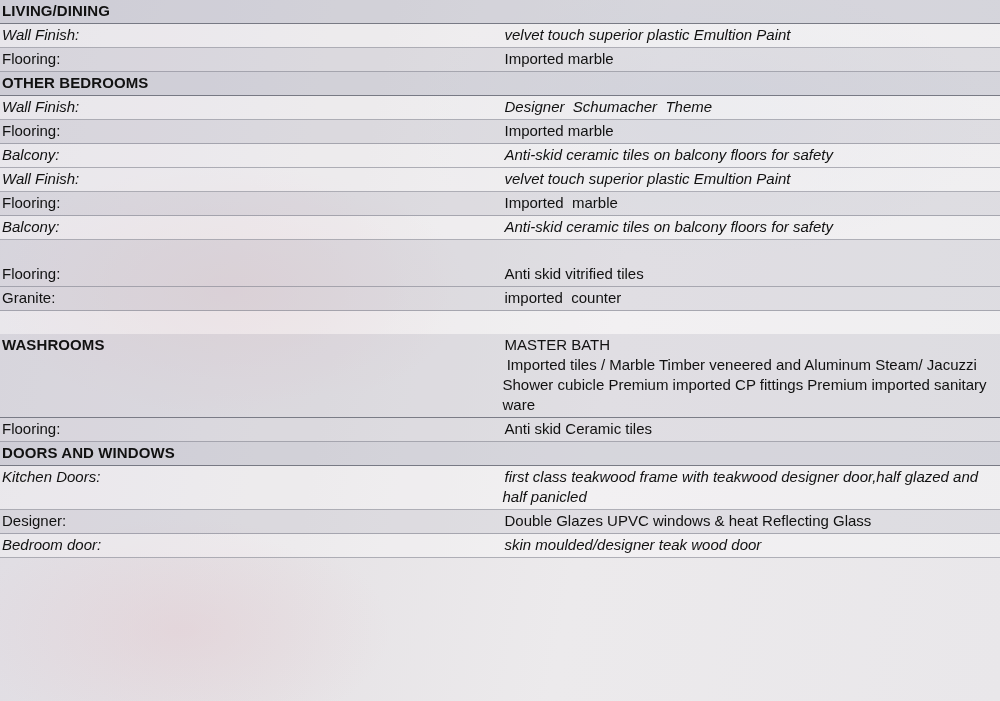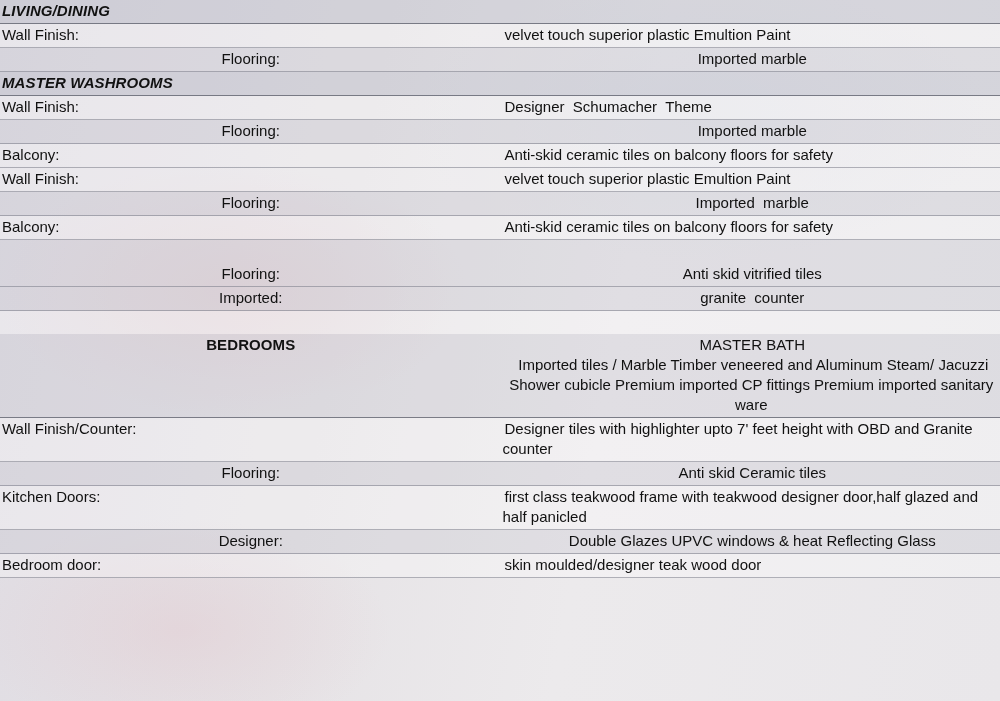--- a/index.html
+++ b/index.html
@@ -34,23 +34,23 @@
     padding: 1px 0 2px 2px;
     font-size: 15px;
     line-height: 20px;
     color: #111;
     background: transparent;
   }
   col.c-label { width: 500px; }
   col.c-value { width: 500px; }
 
   
-  tr.band-a td { background: rgba(255,255,255,0.30); }
-  tr.band-b td { background: rgba(196,196,206,0.30); text-align: center; }
-  tr.band-c td { background: rgba(173,176,190,0.34); font-style: italic; }
+  tr.band-a td { background: rgba(255,255,255,0.30); font-style: italic; }
+  tr.band-b td { background: rgba(196,196,206,0.30); }
+  tr.band-c td { background: rgba(173,176,190,0.34); }
 
   
   tr.ruled td {
     border-bottom: 1px solid rgba(120,122,134,0.55);
   }
   tr.ruled-strong td {
     border-bottom: 1px solid rgba(90,92,104,0.75);
   }
   tr.noline td { border-bottom: none; }
 
@@ -89,21 +89,21 @@
         </tr>
         <tr class="band-a ruled">
           <td><span class="label">Wall Finish:</span></td>
           <td class="valcell"><span class="value">velvet touch superior plastic Emultion Paint</span></td>
         </tr>
         <tr class="band-b ruled">
           <td><span class="label">Flooring:</span></td>
           <td class="valcell"><span class="value">Imported marble</span></td>
         </tr>
         <tr class="band-c ruled-strong">
-          <td><span class="label section">MASTER WASHROOMS</span></td>
+          <td><span class="label section">OTHER BEDROOMS</span></td>
           <td class="valcell"><span class="value"></span></td>
         </tr>
         <tr class="band-a ruled">
           <td><span class="label">Wall Finish:</span></td>
           <td class="valcell"><span class="value">Designer  Schumacher  Theme</span></td>
         </tr>
         <tr class="band-b ruled">
           <td><span class="label">Flooring:</span></td>
           <td class="valcell"><span class="value">Imported marble</span></td>
         </tr>
@@ -125,39 +125,39 @@
         </tr>
         <tr class="band-b noline spacer">
           <td><span class="label"></span></td>
           <td class="valcell"><span class="value"></span></td>
         </tr>
         <tr class="band-b ruled">
           <td><span class="label">Flooring:</span></td>
           <td class="valcell"><span class="value">Anti skid vitrified tiles</span></td>
         </tr>
         <tr class="band-b ruled">
-          <td><span class="label">Imported:</span></td>
-          <td class="valcell"><span class="value">granite  counter</span></td>
+          <td><span class="label">Granite:</span></td>
+          <td class="valcell"><span class="value">imported  counter</span></td>
         </tr>
         <tr class="band-a noline spacer">
           <td><span class="label"></span></td>
           <td class="valcell"><span class="value"></span></td>
         </tr>
         <tr class="band-b ruled-strong">
-          <td><span class="label section">BEDROOMS</span></td>
+          <td><span class="label section">WASHROOMS</span></td>
           <td class="valcell"><span class="value">MASTER BATH
  Imported tiles / Marble Timber veneered and Aluminum Steam/ Jacuzzi Shower cubicle Premium imported CP fittings Premium imported sanitary ware</span></td>
-        </tr>
-        <tr class="band-a ruled">
-          <td><span class="label">Wall Finish/Counter:</span></td>
-          <td class="valcell"><span class="value">Designer tiles with highlighter upto 7' feet height with OBD and Granite counter</span></td>
         </tr>
         <tr class="band-b ruled">
           <td><span class="label">Flooring:</span></td>
           <td class="valcell"><span class="value">Anti skid Ceramic tiles</span></td>
+        </tr>
+        <tr class="band-c ruled-strong">
+          <td><span class="label section">DOORS AND WINDOWS</span></td>
+          <td class="valcell"><span class="value"></span></td>
         </tr>
         <tr class="band-a ruled">
           <td><span class="label">Kitchen Doors:</span></td>
           <td class="valcell"><span class="value">first class teakwood frame with teakwood designer door,half glazed and half panicled</span></td>
         </tr>
         <tr class="band-b ruled">
           <td><span class="label">Designer:</span></td>
           <td class="valcell"><span class="value">Double Glazes UPVC windows &amp; heat Reflecting Glass</span></td>
         </tr>
         <tr class="band-a ruled">

